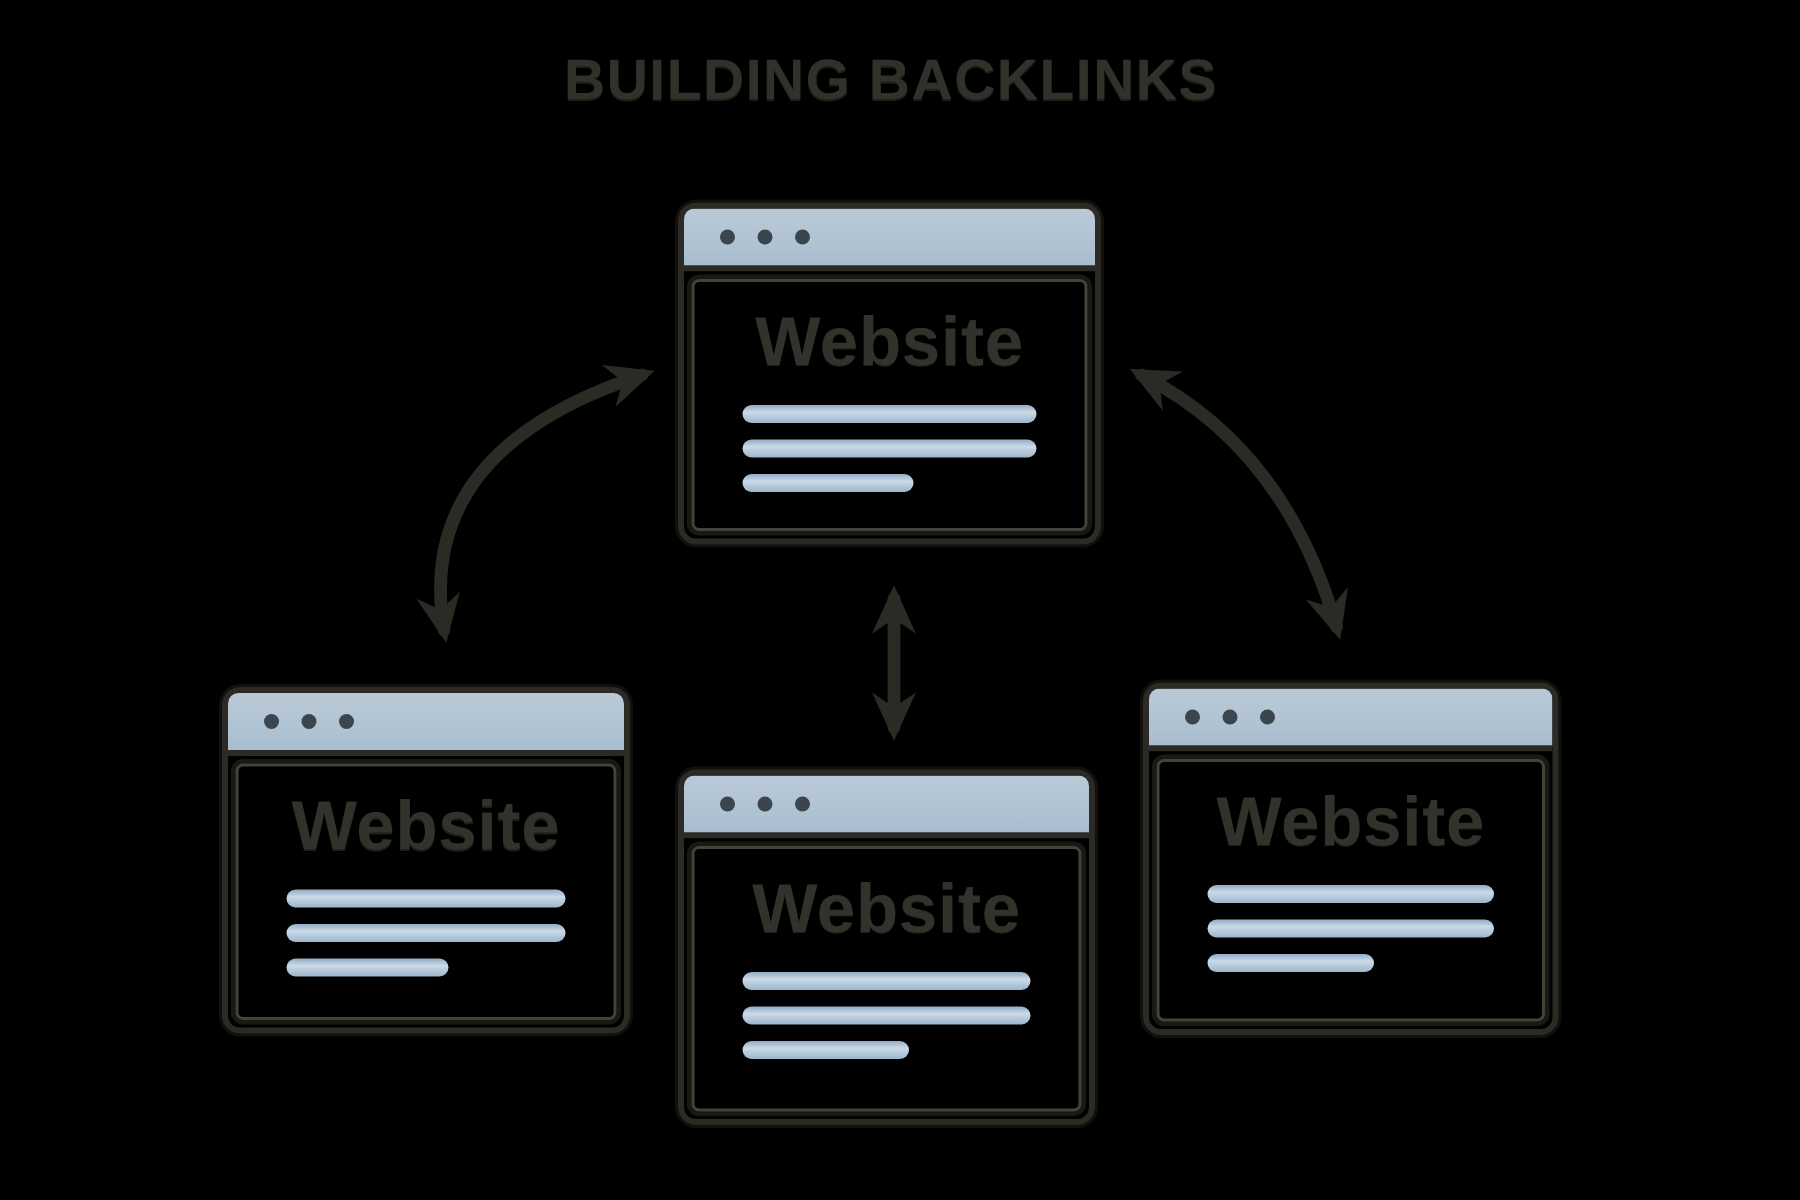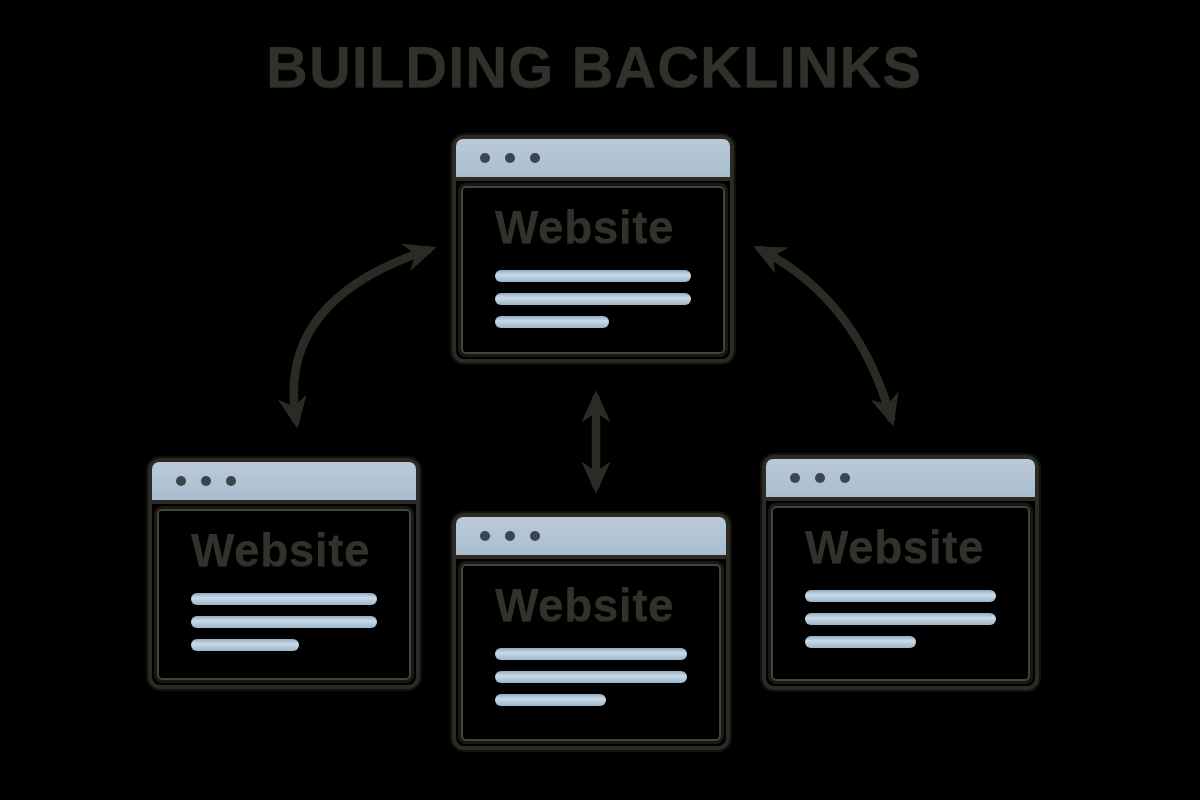--- a/index.html
+++ b/index.html
@@ -7,21 +7,21 @@
     position:relative;
     width:1200px;height:800px;
     background:#000;
     overflow:hidden;
     font-family:"Liberation Sans", sans-serif;
   }
   .title{
     position:absolute;
     top:33px;left:0;width:1188px;
     text-align:center;
-    font-size:58px;
+    font-size:38px;
     font-weight:900;
     letter-spacing:1px;
     color:#31302a;
     text-shadow:0 1px 0 rgba(90,90,70,.35);
     white-space:nowrap;
   }
   .win{
     position:absolute;
     border:4px solid #2c2a24;
     border-radius:12px;
@@ -57,21 +57,21 @@
     border-radius:5px;
     box-shadow:0 0 0 3px rgba(235,235,210,.10);
     display:flex;
     flex-direction:column;
     padding:16px 32px 0 32px;
   }
   .weblabel{
     font-size:46px;
     font-weight:bold;
     color:#32312b;
-    text-align:left;
+    text-align:center;
     line-height:1.0;
     letter-spacing:.5px;
     text-shadow:0 1px 0 rgba(90,90,70,.35);
   }
   .lines{margin-top:20px;display:flex;flex-direction:column;gap:11px;}
   .line{
     height:12px;
     border-radius:6px;
     background:linear-gradient(180deg,#8fabc5 0%, #ccdae6 40%, #9cb6cc 100%);
   }

